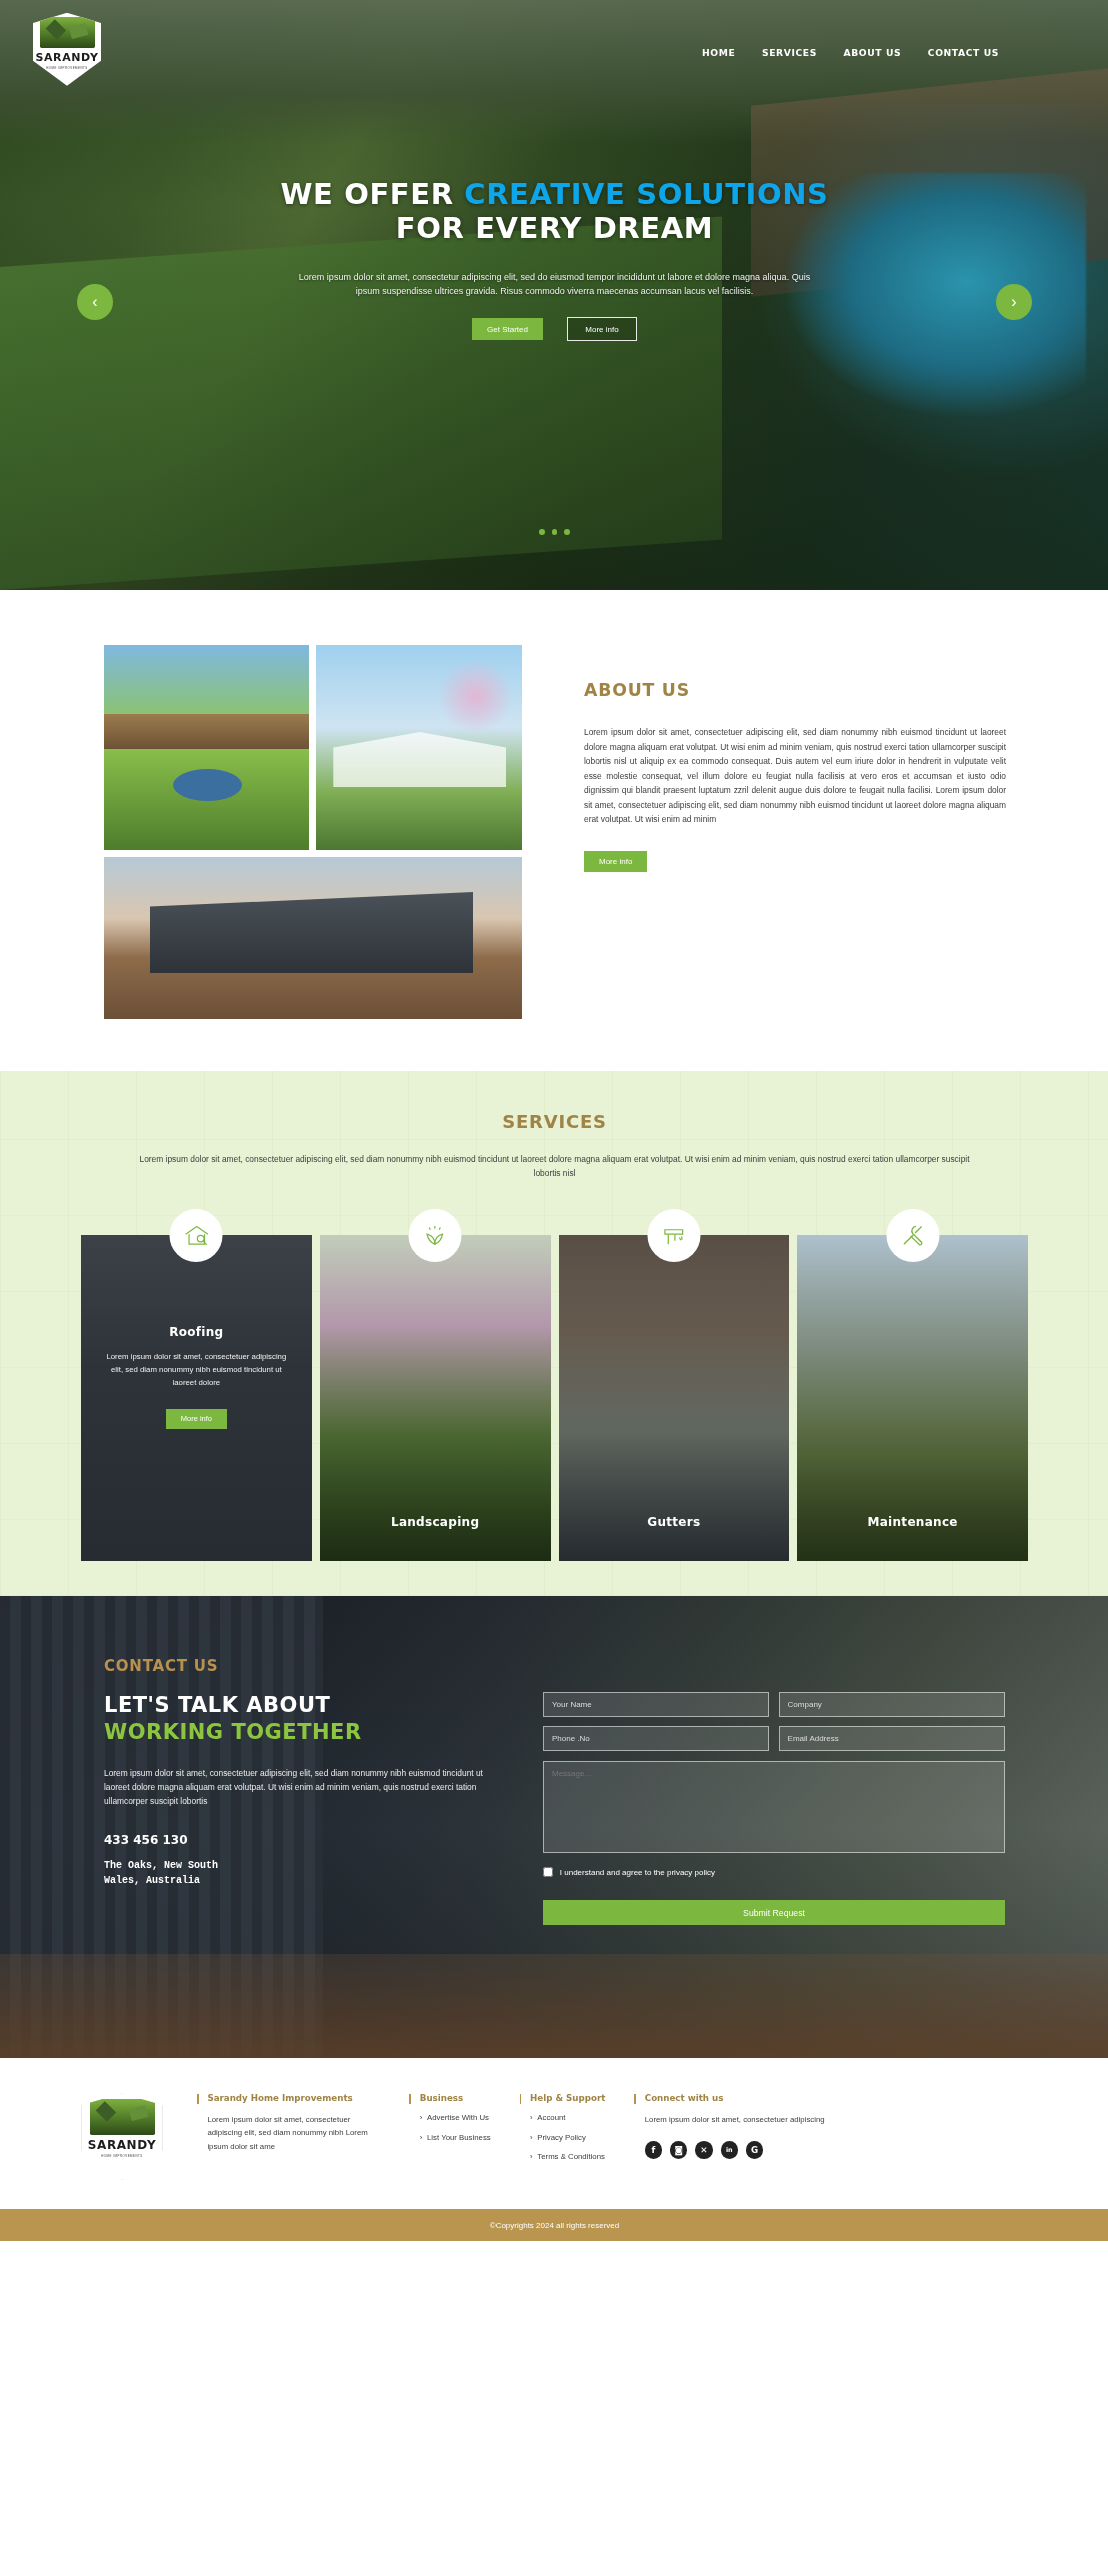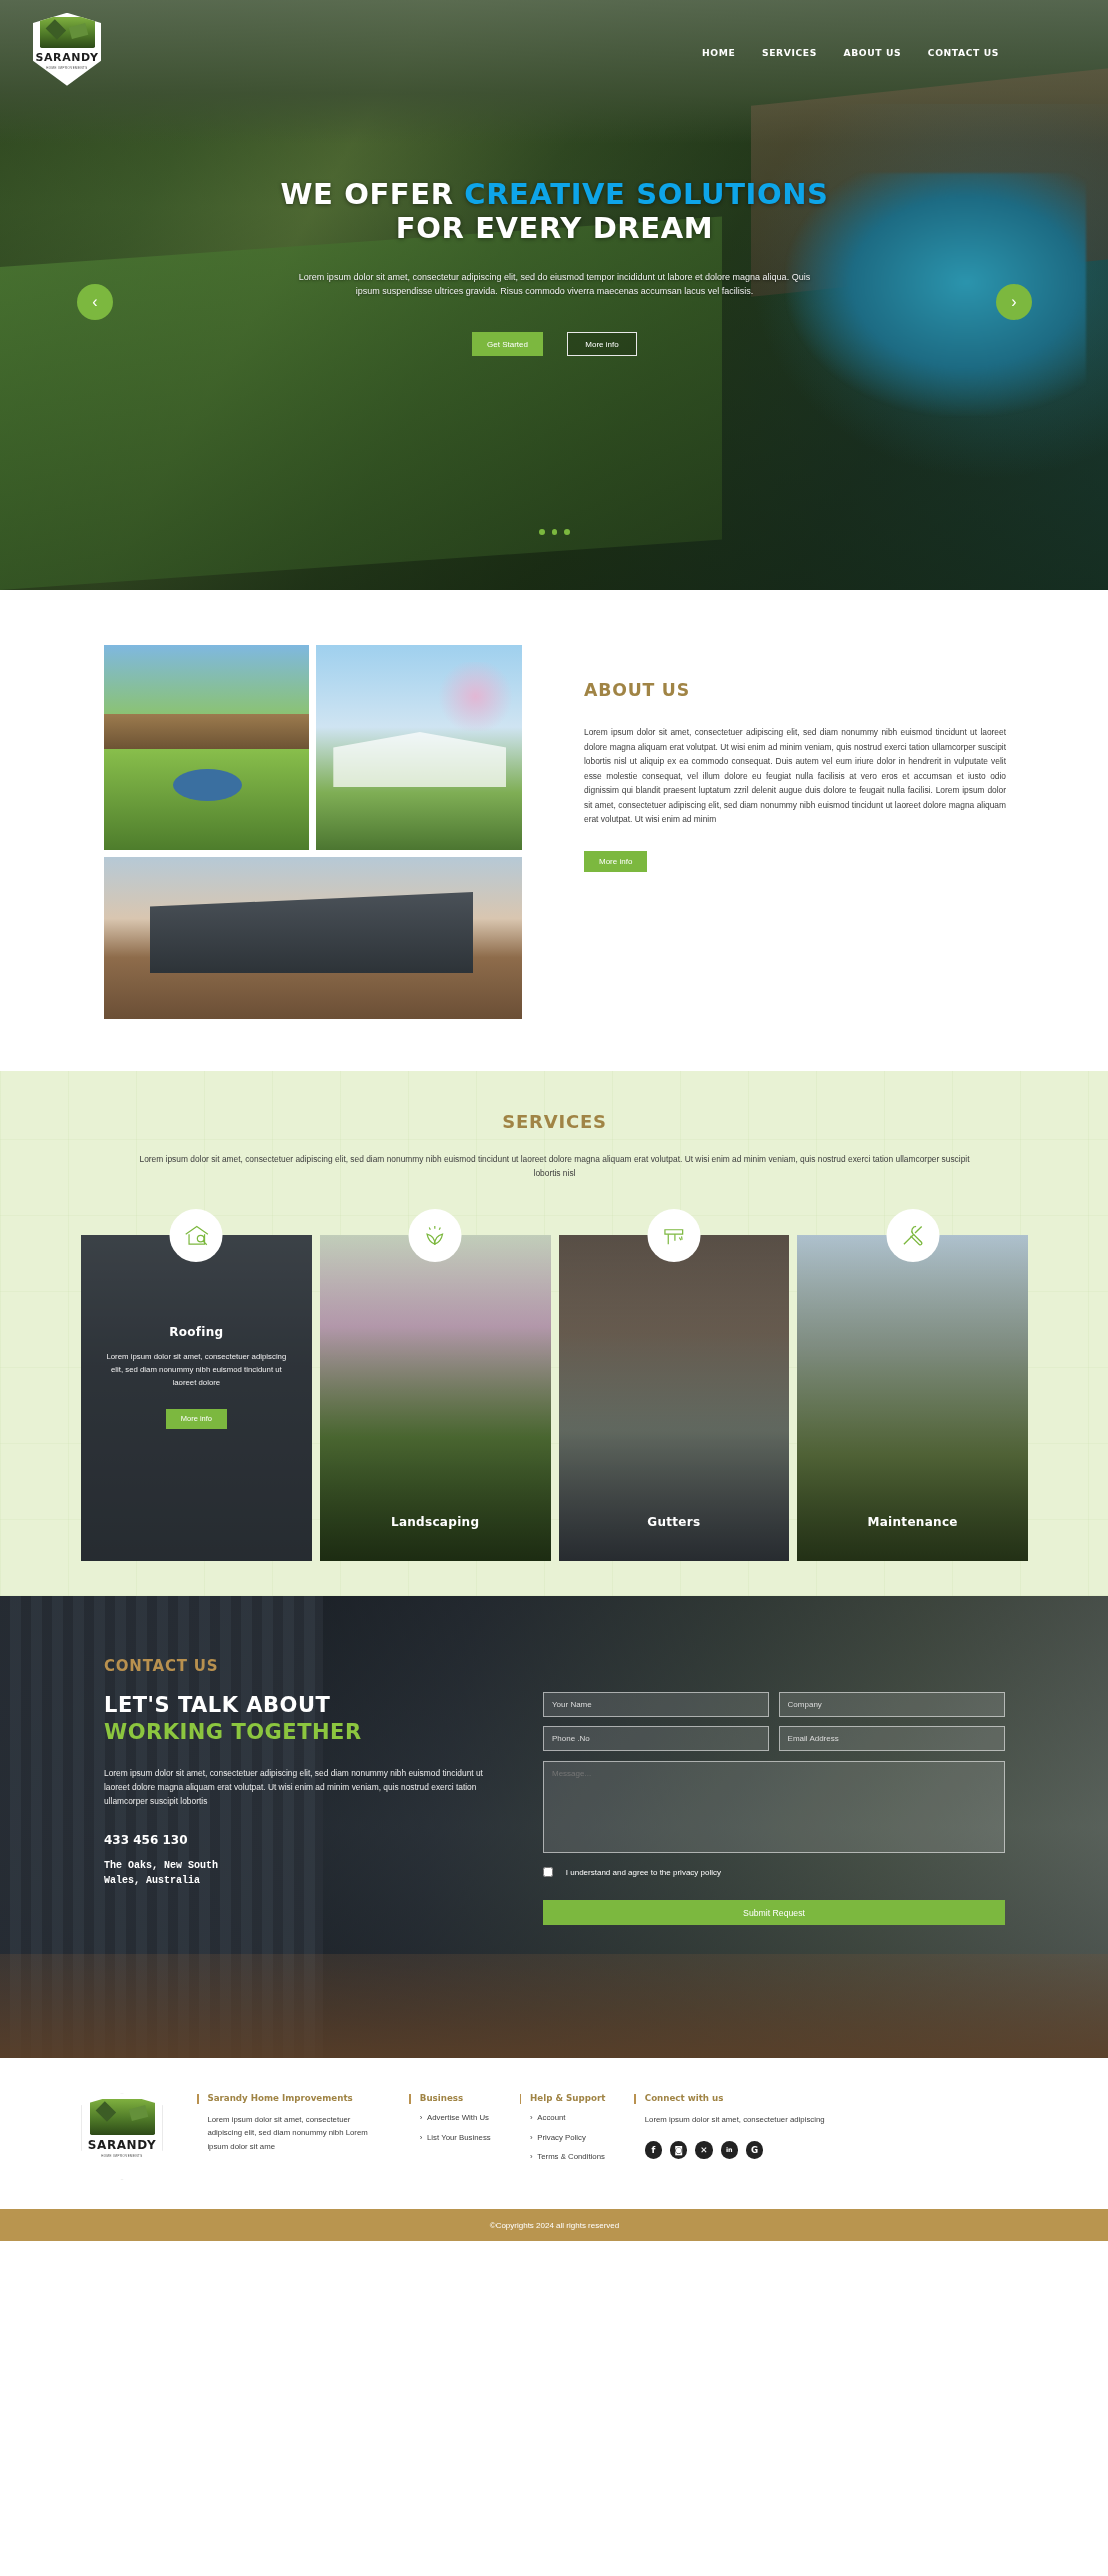--- a/index.html
+++ b/index.html
@@ -147,24 +147,25 @@
   .hero-title .accent { color: #0ea5e9; }
   .hero-sub {
     margin: 24px auto 0;
     width: 537px;
     font-size: 9px;
     line-height: 1.65;
     color: #f2f2f2;
     text-shadow: 0 0.6px 2.3px rgba(0,0,0,.5);
   }
   .hero-btns {
-    margin-top: 33px;
+    margin-top: 18px;
     display: flex;
     justify-content: center;
     gap: 24px;
+    align-items: center;
   }
   .btn-green {
     background: #7cb83f;
     color: #ffffff;
     border: none;
     font-size: 8px;
     padding: 6.4px 15px;
     cursor: pointer;
     font-family: "Liberation Sans", sans-serif;
   }
@@ -460,21 +461,21 @@
     height: 92px;
     resize: none;
     background: rgba(255,255,255,.12);
     border: 0.6px solid rgba(255,255,255,.55);
     color: #e6e6e6;
     font-size: 8px;
     padding: 7px 8px;
     font-family: "Liberation Sans", sans-serif;
   }
   .form-check {
-    display: flex; align-items: center; gap: 13px;
+    display: flex; align-items: center; gap: 7px;
     margin-top: 12.7px;
   }
   .form-check input { width: 9.8px; height: 9.8px; cursor: pointer; }
   .form-check label { font-size: 8px; color: #ffffff; cursor: pointer; }
   .form-submit {
     margin-top: 23px;
     width: 100%;
     background: #7cb83f;
     border: none;
     color: #ffffff;

